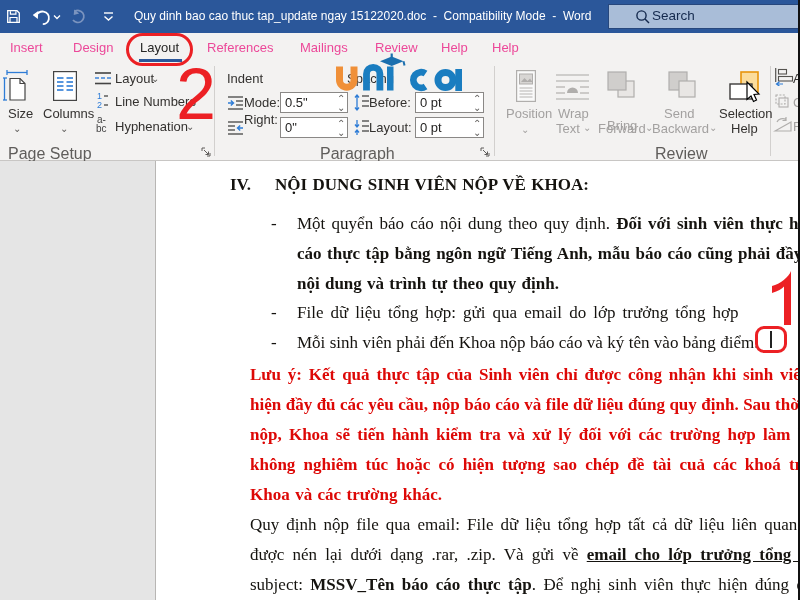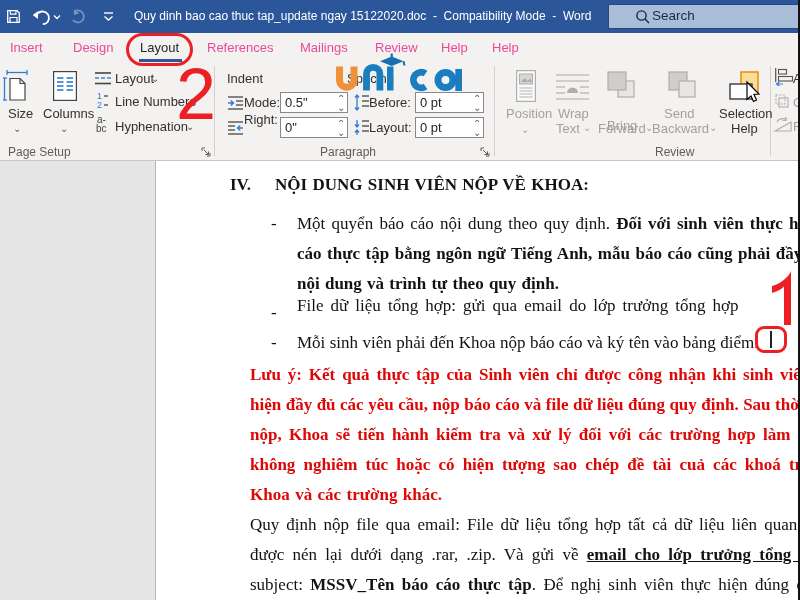--- a/index.html
+++ b/index.html
@@ -9,21 +9,21 @@
 #titlebar{left:0;top:0;width:800px;height:33px;background:#2b579a;}
 #titletext{left:134px;top:9px;color:#fff;font-size:12px;white-space:nowrap;}
 #searchbox{left:608px;top:4px;width:192px;height:25px;background:#a9bdd8;border:1px solid #27477c;box-sizing:border-box;}
 #searchtext{left:652px;top:8px;color:#14294d;font-size:13.5px;}
 
 #tabrow{left:0;top:33px;width:800px;height:31px;background:#f3f2f1;}
 .tab{top:40px;font-size:13px;color:#ec4899;white-space:nowrap;}
 #layoutunderline{left:139px;top:59px;width:43px;height:3px;background:#2b579a;}
 
 #ribbon{left:0;top:64px;width:800px;height:96px;background:#f3f2f1;border-bottom:1px solid #c8c6c4;box-sizing:content-box;}
-.grplabel{font-size:12px;color:#5f5d5b;white-space:nowrap;}
+.grplabel{font-size:16px;color:#5f5d5b;white-space:nowrap;}
 .vsep{width:1px;background:#d2d0ce;}
 .riblabel{font-size:13px;color:#33312f;white-space:nowrap;}
 .gray{color:#a3a1a0 !important;}
 .chev{font-size:10px;color:#5f5d5b;}
 .spinbox{background:#fff;border:1px solid #8a8886;box-sizing:border-box;}
 .spintext{font-size:13px;color:#252423;}
 
 #docarea{left:0;top:161px;width:800px;height:439px;background:#e5e5e5;}
 #page{left:155px;top:161px;width:645px;height:439px;background:#fff;border-left:1px solid #b8b6b4;box-sizing:border-box;}
 .dline{position:absolute;font-family:"Liberation Serif",serif;font-size:17px;color:#15130f;white-space:nowrap;}
@@ -270,21 +270,21 @@
 
 <div id="docarea" class="abs"></div>
 <div id="page" class="abs"></div>
 <div class="dline b" style="left:230px;top:175px">IV.</div>
 <div class="dline b" style="left:275px;top:175px;word-spacing:1.1px">NỘI DUNG SINH VIÊN NỘP VỀ KHOA:</div>
 <div class="dline" style="left:271px;top:214px">-</div>
 <div class="dline" style="left:297px;top:214px;word-spacing:2px">Một quyển báo cáo nội dung theo quy định. <span class="b">Đối với sinh viên thực hiện báo</span></div>
 <div class="dline b" style="left:297px;top:244px;word-spacing:1.3px">cáo thực tập bằng ngôn ngữ Tiếng Anh, mẫu báo cáo cũng phải đầy đủ</div>
 <div class="dline b" style="left:297px;top:273.5px;word-spacing:1px">nội dung và trình tự theo quy định.</div>
 <div class="dline" style="left:271px;top:303px">-</div>
-<div class="dline" style="left:297px;top:296px;word-spacing:2.85px">File dữ liệu tổng hợp: gửi qua email do lớp trưởng tổng hợp</div>
+<div class="dline" style="left:297px;top:303px;word-spacing:2.85px">File dữ liệu tổng hợp: gửi qua email do lớp trưởng tổng hợp</div>
 <div class="dline" style="left:271px;top:333px">-</div>
 <div class="dline" style="left:297px;top:333px;word-spacing:0.15px">Mỗi sinh viên phải đến Khoa nộp báo cáo và ký tên vào bảng điểm.</div>
 <div class="dline b red" style="left:250px;top:365px;word-spacing:2.6px">Lưu ý: Kết quả thực tập của Sinh viên chỉ được công nhận khi sinh viên thực</div>
 <div class="dline b red" style="left:250px;top:395px;word-spacing:0.25px">hiện đầy đủ các yêu cầu, nộp báo cáo và file dữ liệu đúng quy định. Sau thời</div>
 <div class="dline b red" style="left:250px;top:425px;word-spacing:3px">nộp, Khoa sẽ tiến hành kiểm tra và xử lý đối với các trường hợp làm báo</div>
 <div class="dline b red" style="left:250px;top:455px;word-spacing:3.9px">không nghiêm túc hoặc có hiện tượng sao chép đề tài cuả các khoá trước</div>
 <div class="dline b red" style="left:250px;top:485px;word-spacing:1.2px">Khoa và các trường khác.</div>
 <div class="dline" style="left:250px;top:515px;word-spacing:2.8px">Quy định nộp file qua email: File dữ liệu tổng hợp tất cả dữ liệu liên quan đến</div>
 <div class="dline" style="left:250px;top:545px;word-spacing:4px">được nén lại dưới dạng .rar, .zip. Và gửi về <span class="b" style="text-decoration:underline">email cho lớp trưởng tổng hợp</span></div>
 <div class="dline" style="left:250px;top:575px;word-spacing:3.2px">subject: <span class="b">MSSV_Tên báo cáo thực tập</span>. Để nghị sinh viên thực hiện đúng quy</div>

